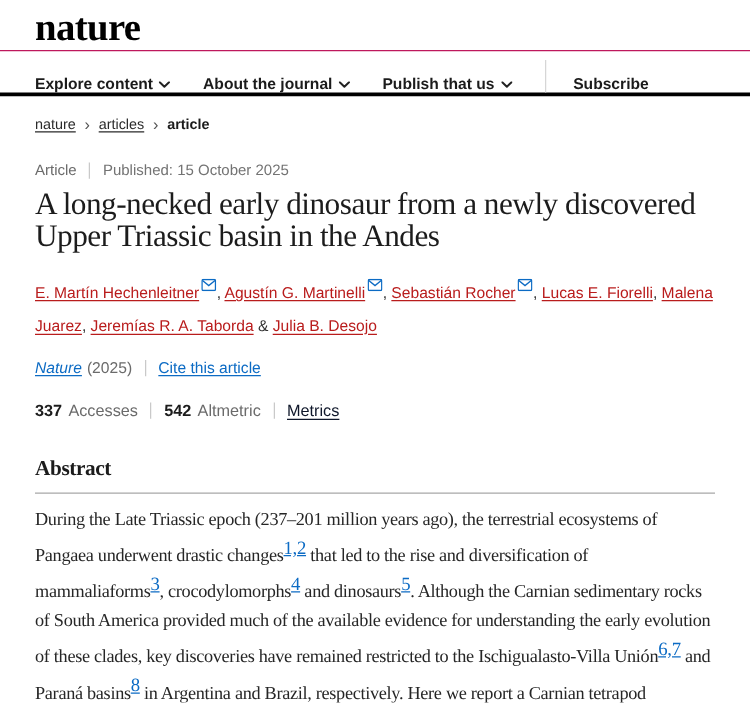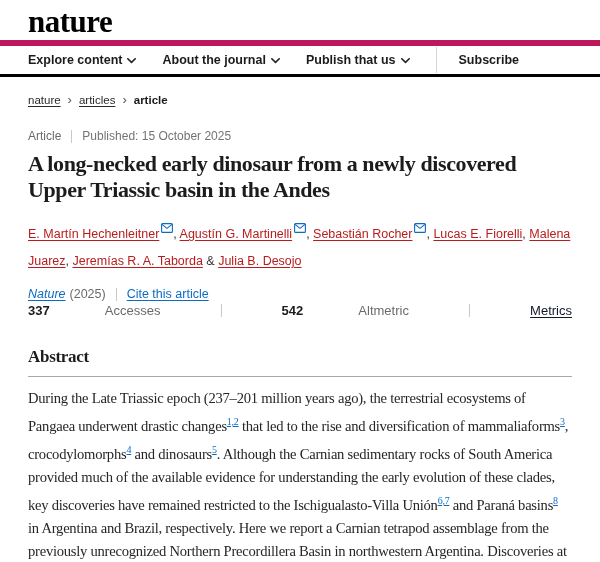--- a/index.html
+++ b/index.html
@@ -2,55 +2,55 @@
 <html><head>
 <meta charset="utf-8">
 <style>
   * { margin: 0; padding: 0; box-sizing: border-box; }
   html, body { width: 600px; height: 562px; overflow: hidden; background: #ffffff; }
   body { font-family: "Liberation Sans", sans-serif; color: #222; }
 
   
   .logo-row { padding: 5px 0 2px 28px; }
   .logo { font-family: "Liberation Serif", serif; font-weight: 700; font-size: 31px; letter-spacing: -0.5px; color: #000; line-height: 33px; display: inline-block; }
-  .navbar { border-top: 6px solid #be185d; border-bottom: 3px solid #000; display: flex; align-items: center; height: 37px; padding-left: 28px; }
+  .navbar { border-top: 1px solid #be185d; border-bottom: 3px solid #000; display: flex; align-items: flex-end; height: 37px; padding-left: 28px; }
   .nav-item { display: inline-flex; align-items: center; gap: 5px; font-size: 12.5px; font-weight: 700; color: #1b1b1b; margin-right: 26px; cursor: pointer; }
   .nav-sep { width: 1px; height: 26px; background: #d6d6d6; margin: 0 22px 0 0; }
   .chev { display: inline-block; }
 
   
   .main { padding: 0 28px; }
   .breadcrumb { margin-top: 16px; font-size: 11.5px; color: #333; display: flex; align-items: center; }
   .breadcrumb a { color: #2a2a2a; text-decoration: underline; text-underline-offset: 2px; cursor: pointer; }
   .crumb-sep { color: #555; font-size: 13px; margin: 0 7px; line-height: 1; }
   .crumb-current { font-weight: 700; color: #1b1b1b; }
 
   .meta-row { margin-top: 23px; font-size: 12px; color: #6b6b6b; display: flex; align-items: center; }
   .vdiv { display: inline-block; width: 1px; height: 13px; background: #c9c9c9; margin: 0 10px; }
   .meta-pub { color: #737373; }
 
-  .title { margin-top: 8px; font-family: "Liberation Serif", serif; font-weight: 700; font-size: 22px; line-height: 26px; letter-spacing: -0.4px; color: #1c1c1c; max-width: 545px; }
+  .title { margin-top: 8px; font-family: "Liberation Serif", serif; font-weight: 400; font-size: 25px; line-height: 26px; letter-spacing: -0.4px; color: #1c1c1c; max-width: 545px; }
 
   .authors { margin-top: 13px; font-size: 12.5px; line-height: 27px; max-width: 545px; color: #333; }
   .authors a { color: #b91c1c; text-decoration: underline; text-underline-offset: 2px; cursor: pointer; }
   .mail-icon { vertical-align: 5px; margin-left: 2px; cursor: pointer; }
   .auth-sep { color: #333; }
 
   .journal-row { margin-top: 12px; font-size: 12.5px; color: #6b6b6b; display: flex; align-items: center; }
   .journal-row a { color: #0c6bc4; text-decoration: underline; text-underline-offset: 2px; cursor: pointer; }
   .journal-name { font-style: italic; margin-right: 4px; }
 
-  .metrics-row { margin-top: 2px; font-size: 13px; color: #6b6b6b; display: flex; align-items: center; justify-content: space-between; }
+  .metrics-row { margin-top: 20px; font-size: 13px; color: #6b6b6b; display: flex; align-items: center; }
   .metric-count { font-weight: 700; color: #1c1c1c; margin-right: 5px; }
   .metrics-row a { color: #0f172a; text-decoration: underline; text-underline-offset: 2px; cursor: pointer; }
 
   .abstract-heading { margin-top: 29px; font-family: "Liberation Serif", serif; font-weight: 700; font-size: 17px; letter-spacing: -0.3px; color: #1c1c1c; }
   .abstract-rule { border: none; border-top: 1px solid #a8a8a8; margin-top: 9px; width: 544px; }
   .abstract-text { margin-top: 10px; font-family: "Liberation Serif", serif; font-size: 14.6px; line-height: 23px; letter-spacing: -0.25px; color: #262626; max-width: 545px; text-align: left; }
-  .abstract-text sup a { color: #0c6bc4; text-decoration: underline; font-size: 10px; cursor: pointer; }
+  .abstract-text sup a { color: #0c6bc4; text-decoration: underline; font-size: 15px; cursor: pointer; }
 </style>
 </head>
 <body>
 
 <header>
   <div class="logo-row">
     <span class="logo">nature</span>
   </div>
   <nav class="navbar">
     <span class="nav-item">

